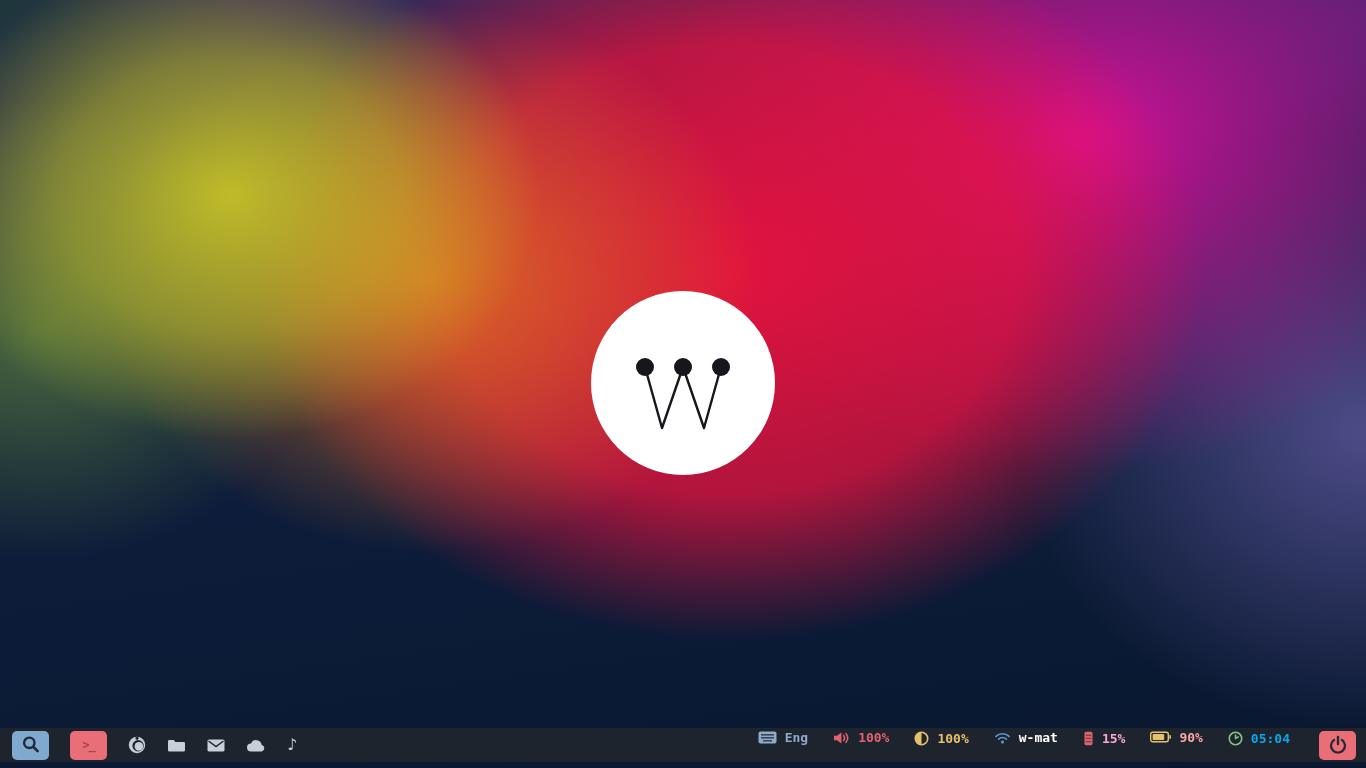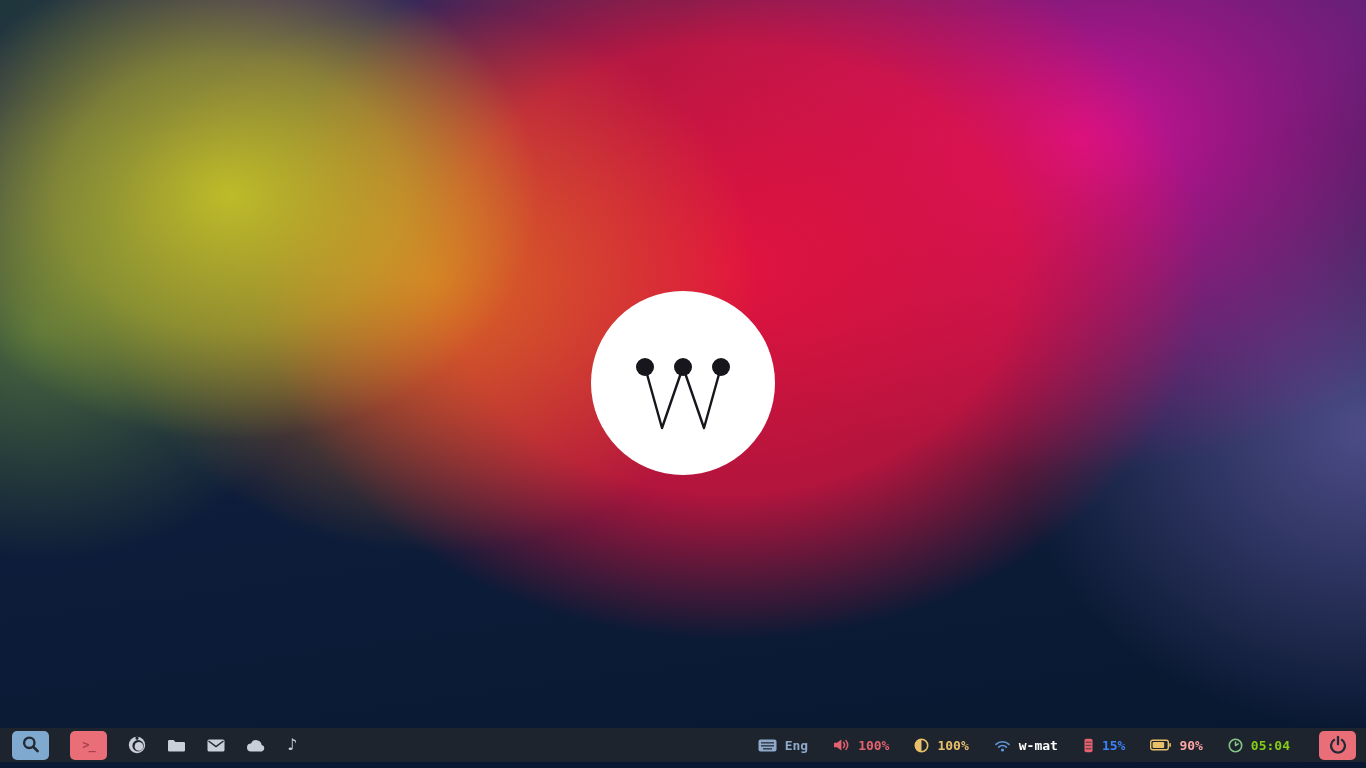--- a/index.html
+++ b/index.html
@@ -29,25 +29,25 @@
     display:flex;align-items:center;}
   .launchers{display:flex;align-items:center;height:100%;padding-left:12px;gap:21px;}
   .launcher{border:none;padding:0;background:transparent;display:flex;align-items:center;
     justify-content:center;cursor:pointer;}
   .launcher.accent{width:37px;height:29px;border-radius:5px;}
   .btn-search{background:#7fa9ce;}
   .btn-terminal{background:#ea6e78;}
   .term-glyph{font:bold 12px "DejaVu Sans Mono",monospace;color:#a8414e;letter-spacing:-1px;}
   .note-glyph{font:16px "DejaVu Sans",sans-serif;color:#c9cfd8;line-height:1;}
 
-  .tray{margin-left:auto;display:flex;align-items:center;gap:25px;padding-right:10px;}
+  .tray{margin-left:auto;display:flex;align-items:flex-start;gap:25px;padding-right:10px;}
   .tray-item{display:flex;align-items:center;gap:8px;cursor:default;}
   .tray-label{font:bold 13px "DejaVu Sans Mono",monospace;line-height:1;}
   .c-kbd{color:#8ea9c9;} .c-vol{color:#e4626f;} .c-bri{color:#e8c06a;}
-  .c-wifi{color:#ffffff;} .c-mem{color:#3b82f6;} .c-bat{color:#fca5a5;} .c-clk{color:#84cc16;}
+  .c-wifi{color:#ffffff;} .c-mem{color:#f9a8d4;} .c-bat{color:#fca5a5;} .c-clk{color:#0ea5e9;}
   .power-btn{width:37px;height:29px;border:none;border-radius:5px;background:#ea6e78;
     display:flex;align-items:center;justify-content:center;cursor:pointer;margin-left:4px;}
   svg{display:block;}
 </style>
 </head>
 <body>
 
 <div class="desktop">
   <div class="wallpaper"></div>
 

